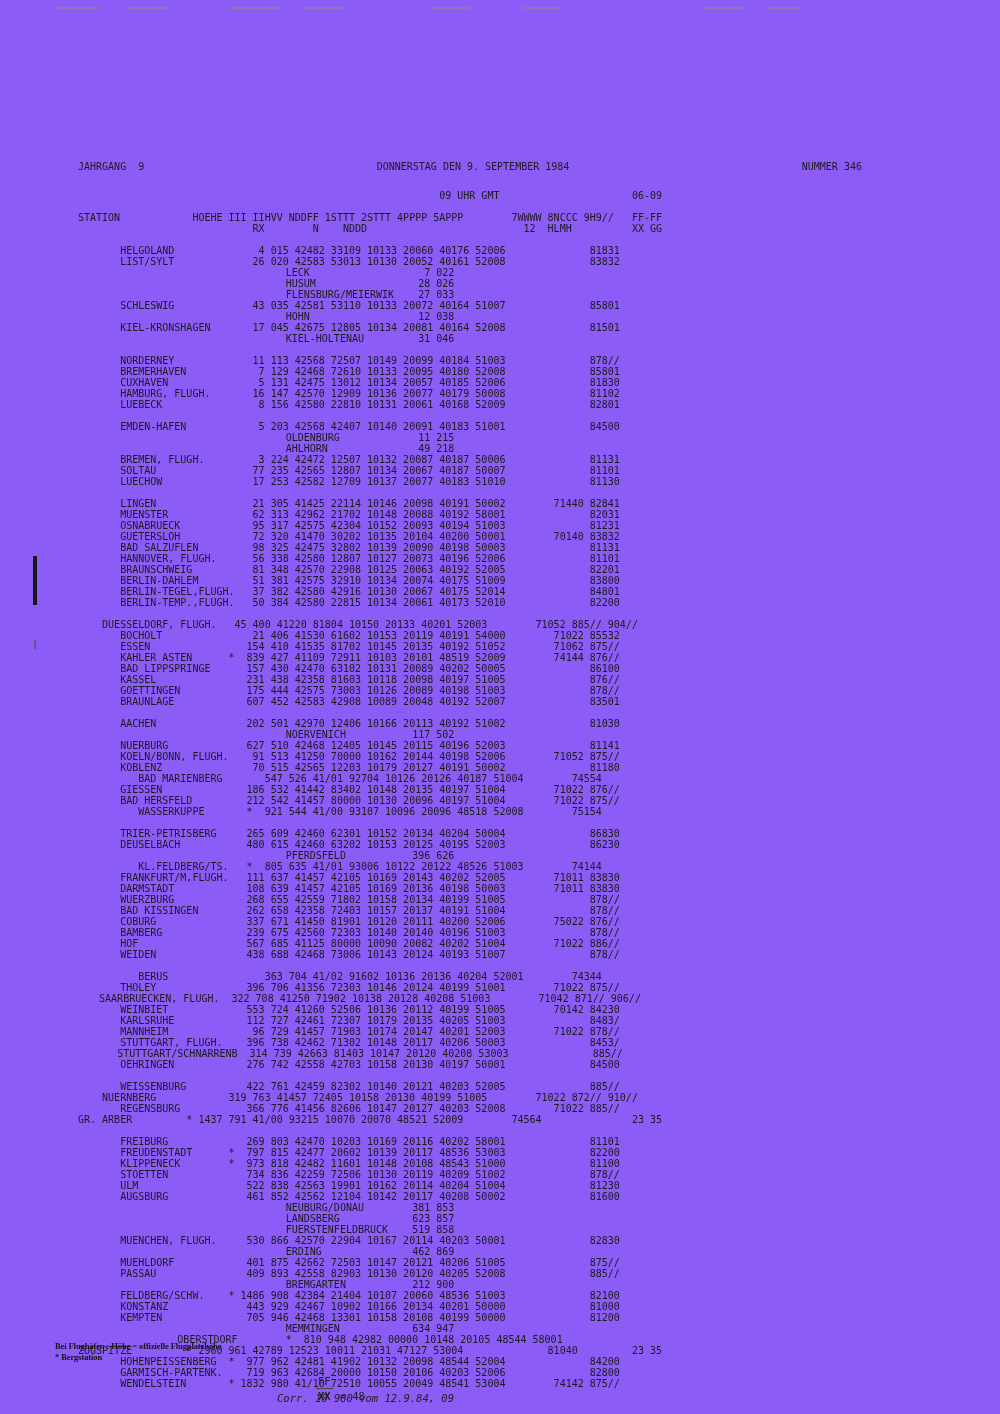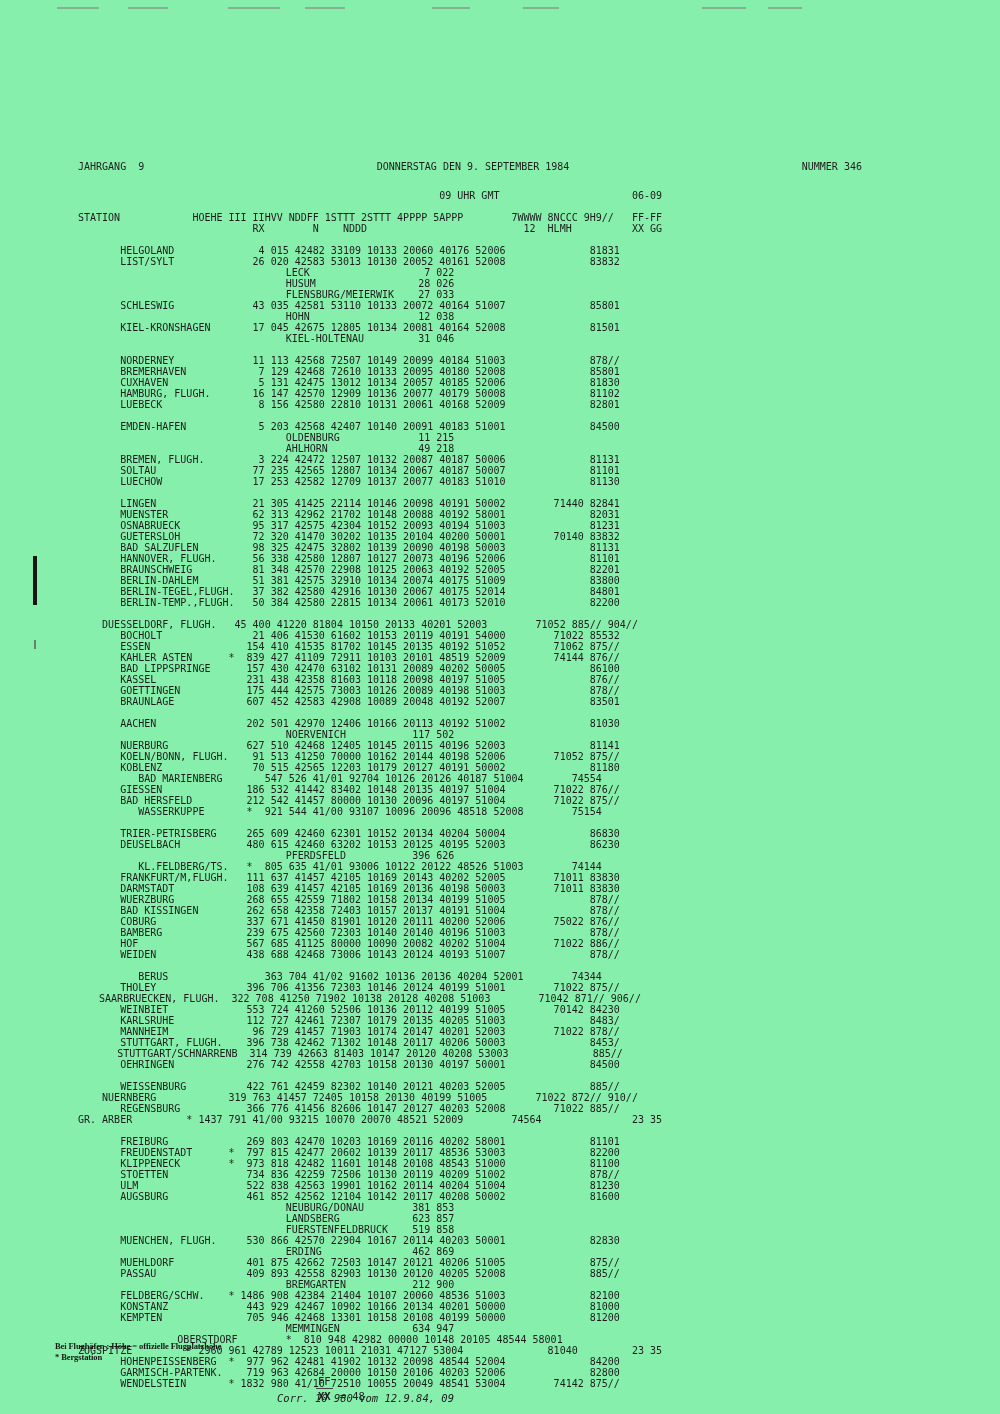--- a/index.html
+++ b/index.html
@@ -1,20 +1,20 @@
 <!DOCTYPE html>
 <html><head>
 <meta charset="utf-8">
 <style>
   * { margin:0; padding:0; box-sizing:border-box; }
   html,body { width:1000px; height:1414px; }
   body { background:#e9e7e2; font-family:"DejaVu Sans Mono", monospace; }
   .page {
     position:relative; width:1000px; height:1414px;
-    background:#86efac; color:#1d1d1d; overflow:hidden;
+    background:#8b5cf6; color:#1d1d1d; overflow:hidden;
   }
   .masthead {
     position:absolute; left:78px; top:161px; width:784px;
     display:flex; justify-content:space-between;
     font-size:10px; white-space:pre;
   }
   .obs-table {
     position:absolute; left:78px; top:190px;
     font-family:"DejaVu Sans Mono", monospace;
     font-size:10px; line-height:11px; white-space:pre; color:#1c1c1c;text-align:center;

